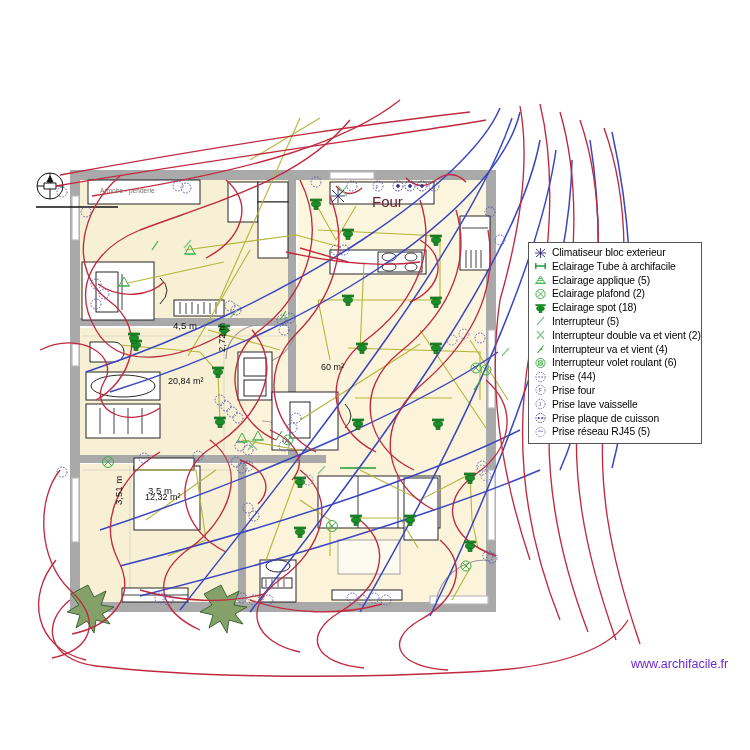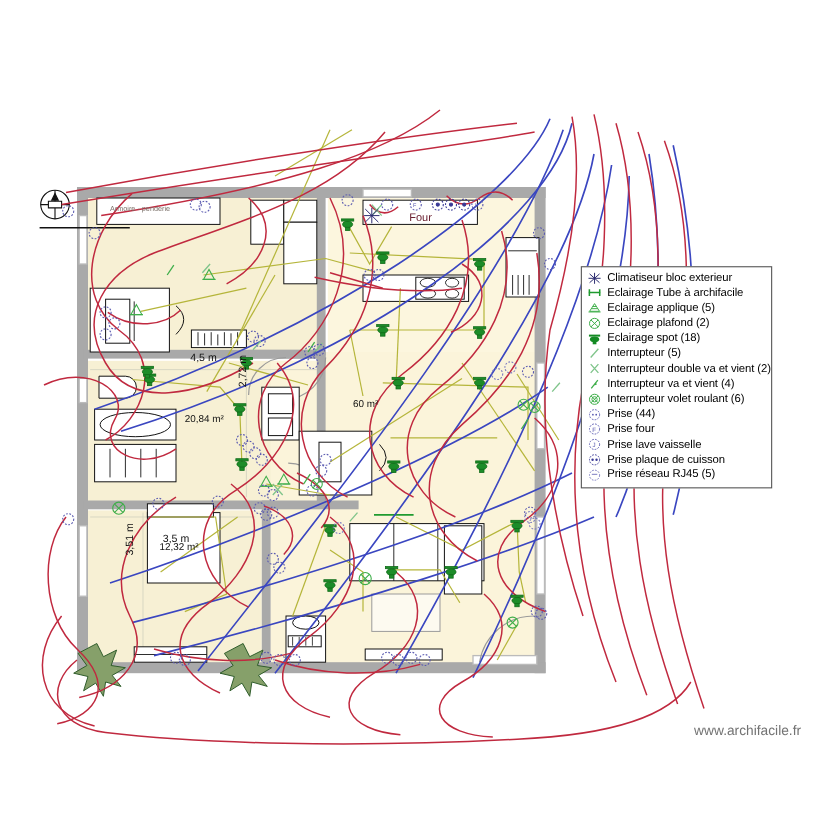--- a/index.html
+++ b/index.html
@@ -10,26 +10,26 @@
   #legend{
     position:absolute;left:528px;top:242px;width:174px;
     background:#ffffff;border:1px solid #555;
     padding:3px 4px 4px 4px;box-sizing:border-box;
     z-index:50;
   }
   .leg-row{display:flex;align-items:flex-start;height:13.8px;line-height:13.8px;}
   .leg-ico{width:15px;height:13px;flex:0 0 15px;margin-right:4px;
            display:flex;align-items:center;justify-content:center;}
   .leg-txt{font-size:10.3px;white-space:nowrap;color:#000;letter-spacing:-0.1px;}
-  #watermark{position:absolute;left:631px;top:657px;font-size:12.5px;color:#737373;}
+  #watermark{position:absolute;left:631px;top:657px;font-size:12.5px;color:#6d28d9;}
   .dimtxt{position:absolute;font-size:9.6px;color:#111;white-space:nowrap;}
   .dimtxt.vert{transform:rotate(-90deg);transform-origin:left top;}
   .areatxt{position:absolute;font-size:9px;color:#111;white-space:nowrap;}
   .furntxt{position:absolute;font-size:6.6px;color:#7a6f68;white-space:nowrap;}
-  .oventxt{position:absolute;font-size:10px;color:#6b2030;white-space:nowrap;}
+  .oventxt{position:absolute;font-size:15px;color:#6b2030;white-space:nowrap;}
 </style>
 </head>
 <body>
 
 <div id="stage">
 
   <svg class="layer" id="arch">
 
     <g>
       <rect x="78" y="178" width="212" height="142" fill="#f7f0d4"></rect>

